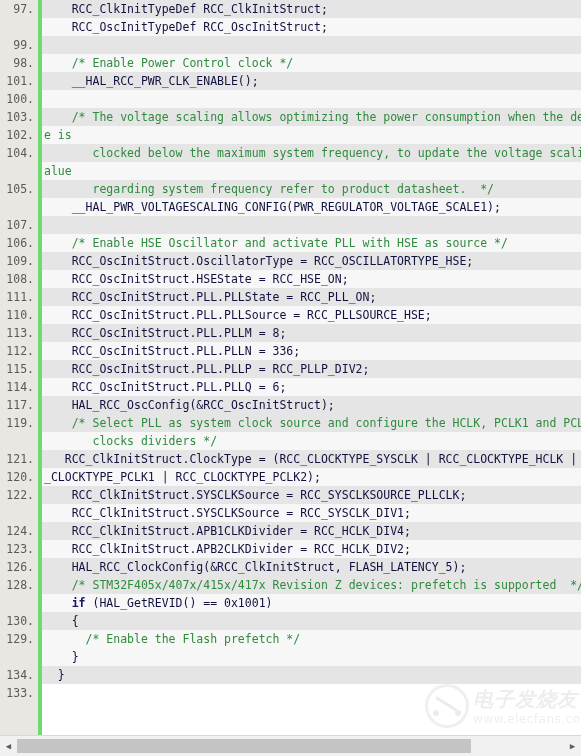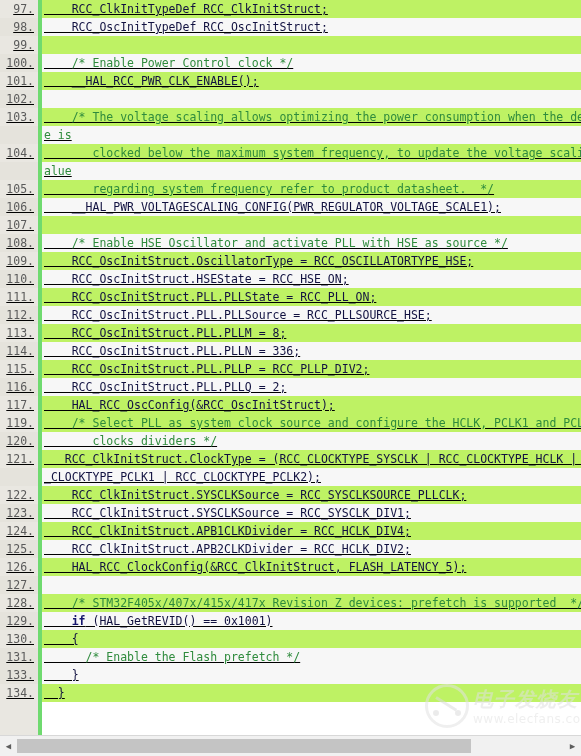--- a/index.html
+++ b/index.html
@@ -22,47 +22,47 @@
   .gutter-bg{
     position:absolute;top:0;left:0;width:38px;bottom:0;
     background:#e9e7e1;
     z-index:0;
   }
   .gutter-bar{
     position:absolute;top:0;left:38px;width:4px;bottom:0;
     background:#6fda6f;
     z-index:1;
   }
-  .rows{position:relative;z-index:2;text-decoration:underline;}
+  .rows{position:relative;z-index:2;}
   .row{
     display:flex;
     height:18px;
     line-height:18px;
     align-items:stretch;
     white-space:pre;
   }
   .row.alt .content{background:#f7f7f7;}
-  .row.alt .num{background:#e5e3dc;}
+  .row.alt .num{background:#e5e3dc;margin-top:36px;}
   .num{
     width:38px;min-width:38px;
     box-sizing:border-box;
     text-align:right;
     padding-right:4px;
     background:#e9e7e1;
     color:#5a5a5a;
     font-size:11.5px;
     font-family:"DejaVu Sans Mono","Liberation Mono",monospace;
   }
   .bar{
     width:4px;min-width:4px;
     background:#6fda6f;
   }
   .content{
     flex:1;
-    background:#bef264;
+    background:#e5e5e5;
     font-size:11.5px;
     color:#111140;
     padding-left:2px;
     font-family:"DejaVu Sans Mono","Liberation Mono",monospace;
     overflow:hidden;
   }
   .cmt{color:#2f8b3d;}
   .kw{color:#16166e;font-weight:bold;}
   .plain{color:#111140;}
 
@@ -152,32 +152,31 @@
         <div class="row alt"><div class="num">106.</div><div class="bar"></div><div class="content"><span class="plain">    __HAL_PWR_VOLTAGESCALING_CONFIG(PWR_REGULATOR_VOLTAGE_SCALE1);</span></div></div>
         <div class="row"><div class="num">107.</div><div class="bar"></div><div class="content"><span class="plain"></span></div></div>
         <div class="row alt"><div class="num">108.</div><div class="bar"></div><div class="content"><span class="cmt">    /* Enable HSE Oscillator and activate PLL with HSE as source */</span></div></div>
         <div class="row"><div class="num">109.</div><div class="bar"></div><div class="content"><span class="plain">    RCC_OscInitStruct.OscillatorType = RCC_OSCILLATORTYPE_HSE;</span></div></div>
         <div class="row alt"><div class="num">110.</div><div class="bar"></div><div class="content"><span class="plain">    RCC_OscInitStruct.HSEState = RCC_HSE_ON;</span></div></div>
         <div class="row"><div class="num">111.</div><div class="bar"></div><div class="content"><span class="plain">    RCC_OscInitStruct.PLL.PLLState = RCC_PLL_ON;</span></div></div>
         <div class="row alt"><div class="num">112.</div><div class="bar"></div><div class="content"><span class="plain">    RCC_OscInitStruct.PLL.PLLSource = RCC_PLLSOURCE_HSE;</span></div></div>
         <div class="row"><div class="num">113.</div><div class="bar"></div><div class="content"><span class="plain">    RCC_OscInitStruct.PLL.PLLM = 8;</span></div></div>
         <div class="row alt"><div class="num">114.</div><div class="bar"></div><div class="content"><span class="plain">    RCC_OscInitStruct.PLL.PLLN = 336;</span></div></div>
         <div class="row"><div class="num">115.</div><div class="bar"></div><div class="content"><span class="plain">    RCC_OscInitStruct.PLL.PLLP = RCC_PLLP_DIV2;</span></div></div>
-        <div class="row alt"><div class="num">116.</div><div class="bar"></div><div class="content"><span class="plain">    RCC_OscInitStruct.PLL.PLLQ = 2;</span></div></div>
+        <div class="row alt"><div class="num">116.</div><div class="bar"></div><div class="content"><span class="plain">    RCC_OscInitStruct.PLL.PLLQ = 6;</span></div></div>
         <div class="row"><div class="num">117.</div><div class="bar"></div><div class="content"><span class="plain">    HAL_RCC_OscConfig(&amp;RCC_OscInitStruct);</span></div></div>
         <div class="row"><div class="num">119.</div><div class="bar"></div><div class="content"><span class="cmt">    /* Select PLL as system clock source and configure the HCLK, PCLK1 and PCLK2</span></div></div>
         <div class="row alt"><div class="num">120.</div><div class="bar"></div><div class="content"><span class="cmt">       clocks dividers */</span></div></div>
         <div class="row"><div class="num">121.</div><div class="bar"></div><div class="content"><span class="plain">   RCC_ClkInitStruct.ClockType = (RCC_CLOCKTYPE_SYSCLK | RCC_CLOCKTYPE_HCLK | RCC</span></div></div>
         <div class="row alt"><div class="num"></div><div class="bar"></div><div class="content"><span class="plain">_CLOCKTYPE_PCLK1 | RCC_CLOCKTYPE_PCLK2);</span></div></div>
         <div class="row"><div class="num">122.</div><div class="bar"></div><div class="content"><span class="plain">    RCC_ClkInitStruct.SYSCLKSource = RCC_SYSCLKSOURCE_PLLCLK;</span></div></div>
         <div class="row alt"><div class="num">123.</div><div class="bar"></div><div class="content"><span class="plain">    RCC_ClkInitStruct.SYSCLKSource = RCC_SYSCLK_DIV1;</span></div></div>
         <div class="row"><div class="num">124.</div><div class="bar"></div><div class="content"><span class="plain">    RCC_ClkInitStruct.APB1CLKDivider = RCC_HCLK_DIV4;</span></div></div>
         <div class="row alt"><div class="num">125.</div><div class="bar"></div><div class="content"><span class="plain">    RCC_ClkInitStruct.APB2CLKDivider = RCC_HCLK_DIV2;</span></div></div>
         <div class="row"><div class="num">126.</div><div class="bar"></div><div class="content"><span class="plain">    HAL_RCC_ClockConfig(&amp;RCC_ClkInitStruct, FLASH_LATENCY_5);</span></div></div>
-        <div class="row alt"><div class="num">127.</div><div class="bar"></div><div class="content"><span class="plain"></span></div></div>
         <div class="row"><div class="num">128.</div><div class="bar"></div><div class="content"><span class="cmt">    /* STM32F405x/407x/415x/417x Revision Z devices: prefetch is supported  */</span></div></div>
         <div class="row alt"><div class="num">129.</div><div class="bar"></div><div class="content"><span class="kw">    if</span><span class="plain"> (HAL_GetREVID() == 0x1001)</span></div></div>
         <div class="row"><div class="num">130.</div><div class="bar"></div><div class="content"><span class="plain">    {</span></div></div>
         <div class="row alt"><div class="num">131.</div><div class="bar"></div><div class="content"><span class="cmt">      /* Enable the Flash prefetch */</span></div></div>
         <div class="row alt"><div class="num">133.</div><div class="bar"></div><div class="content"><span class="plain">    }</span></div></div>
         <div class="row"><div class="num">134.</div><div class="bar"></div><div class="content"><span class="plain">  }</span></div></div>
       </div>
   </div>
 
   <div id="watermark">

